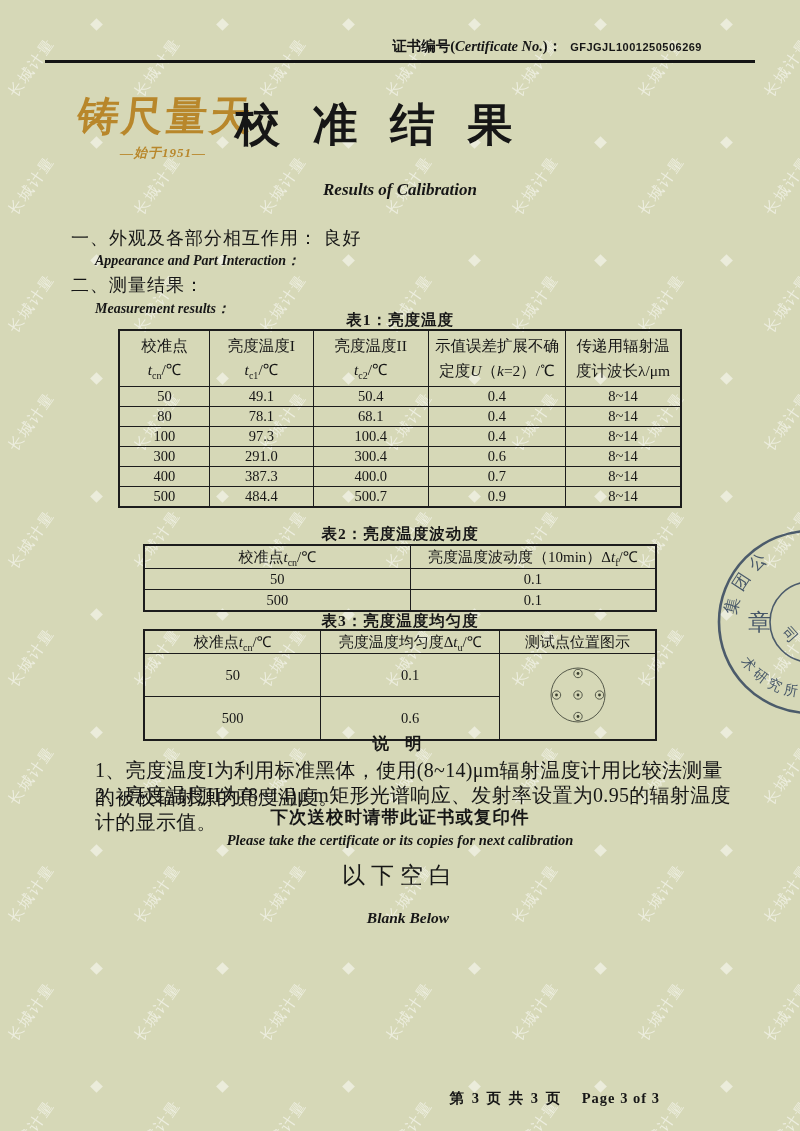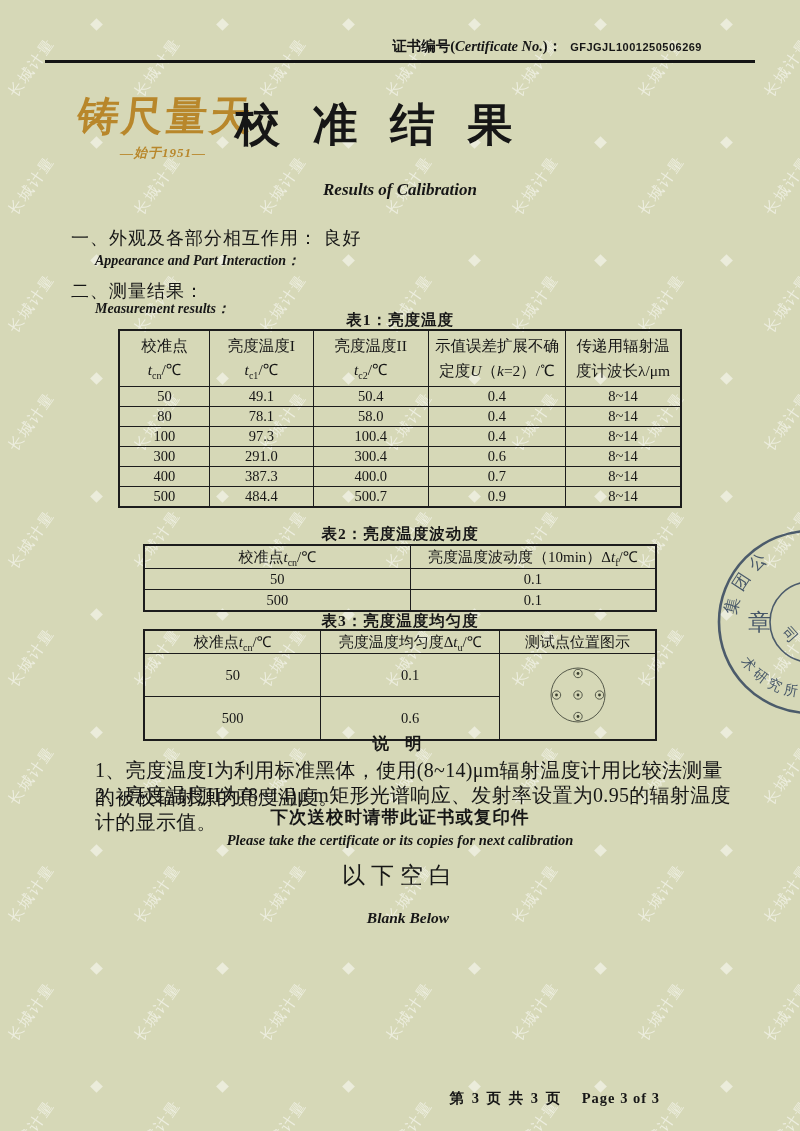--- a/index.html
+++ b/index.html
@@ -22,21 +22,21 @@
   .logo-brand{font-size:41px; font-weight:bold; letter-spacing:3px; transform:skewX(-6deg); line-height:1.1; white-space:nowrap;}
   .logo-since{font-size:13px; font-style:italic; font-weight:bold; margin-top:5px; letter-spacing:1px;}
   .main-title{position:absolute; left:235px; right:45px; top:95px; 
     font-family:"Liberation Sans", sans-serif; font-weight:bold; font-size:45px; letter-spacing:10px; white-space:nowrap;}
   .sub-title{position:absolute; left:0; right:0; top:180px; text-align:center;
     font-style:italic; font-weight:bold; font-size:17px;}
 
   
   .sec-zh{position:absolute; left:71px; font-size:18px; letter-spacing:1px;}
   .sec-en{position:absolute; left:95px; font-style:italic; font-weight:bold; font-size:14px;}
-  .s1{top:226px;text-align:center;} .s1en{top:252px;} .s2{top:279px;} .s2en{top:300px;}
+  .s1{top:226px;text-align:center;} .s1en{top:252px;} .s2{top:273px;} .s2en{top:300px;}
 
   
   .tbl-title{position:absolute; text-align:center; font-size:15.5px; font-weight:bold; letter-spacing:1px;}
   table{border-collapse:collapse; table-layout:fixed; position:absolute; background:transparent;}
   th,td{border:1.6px solid #1c1c1c; text-align:center; vertical-align:middle; padding:0; font-weight:normal;}
   table{border:2.2px solid #1c1c1c;}
   .t1{left:118px; top:329px; width:564px;}
   .t1 th{height:55px; font-size:15.5px; line-height:1.55;}
   .t1 td{height:19px; font-size:14.5px;}
   .t1 .c1{width:16%;} .t1 .c2{width:18.5%;} .t1 .c3{width:20.5%;} .t1 .c4{width:24.5%;} .t1 .c5{width:20.5%;}
@@ -123,21 +123,21 @@
           <tr>
             <td>50</td>
             <td>49.1</td>
             <td>50.4</td>
             <td>0.4</td>
             <td>8~14</td>
           </tr>
           <tr>
             <td>80</td>
             <td>78.1</td>
-            <td>58.0</td>
+            <td>68.1</td>
             <td>0.4</td>
             <td>8~14</td>
           </tr>
           <tr>
             <td>100</td>
             <td>97.3</td>
             <td>100.4</td>
             <td>0.4</td>
             <td>8~14</td>
           </tr>

